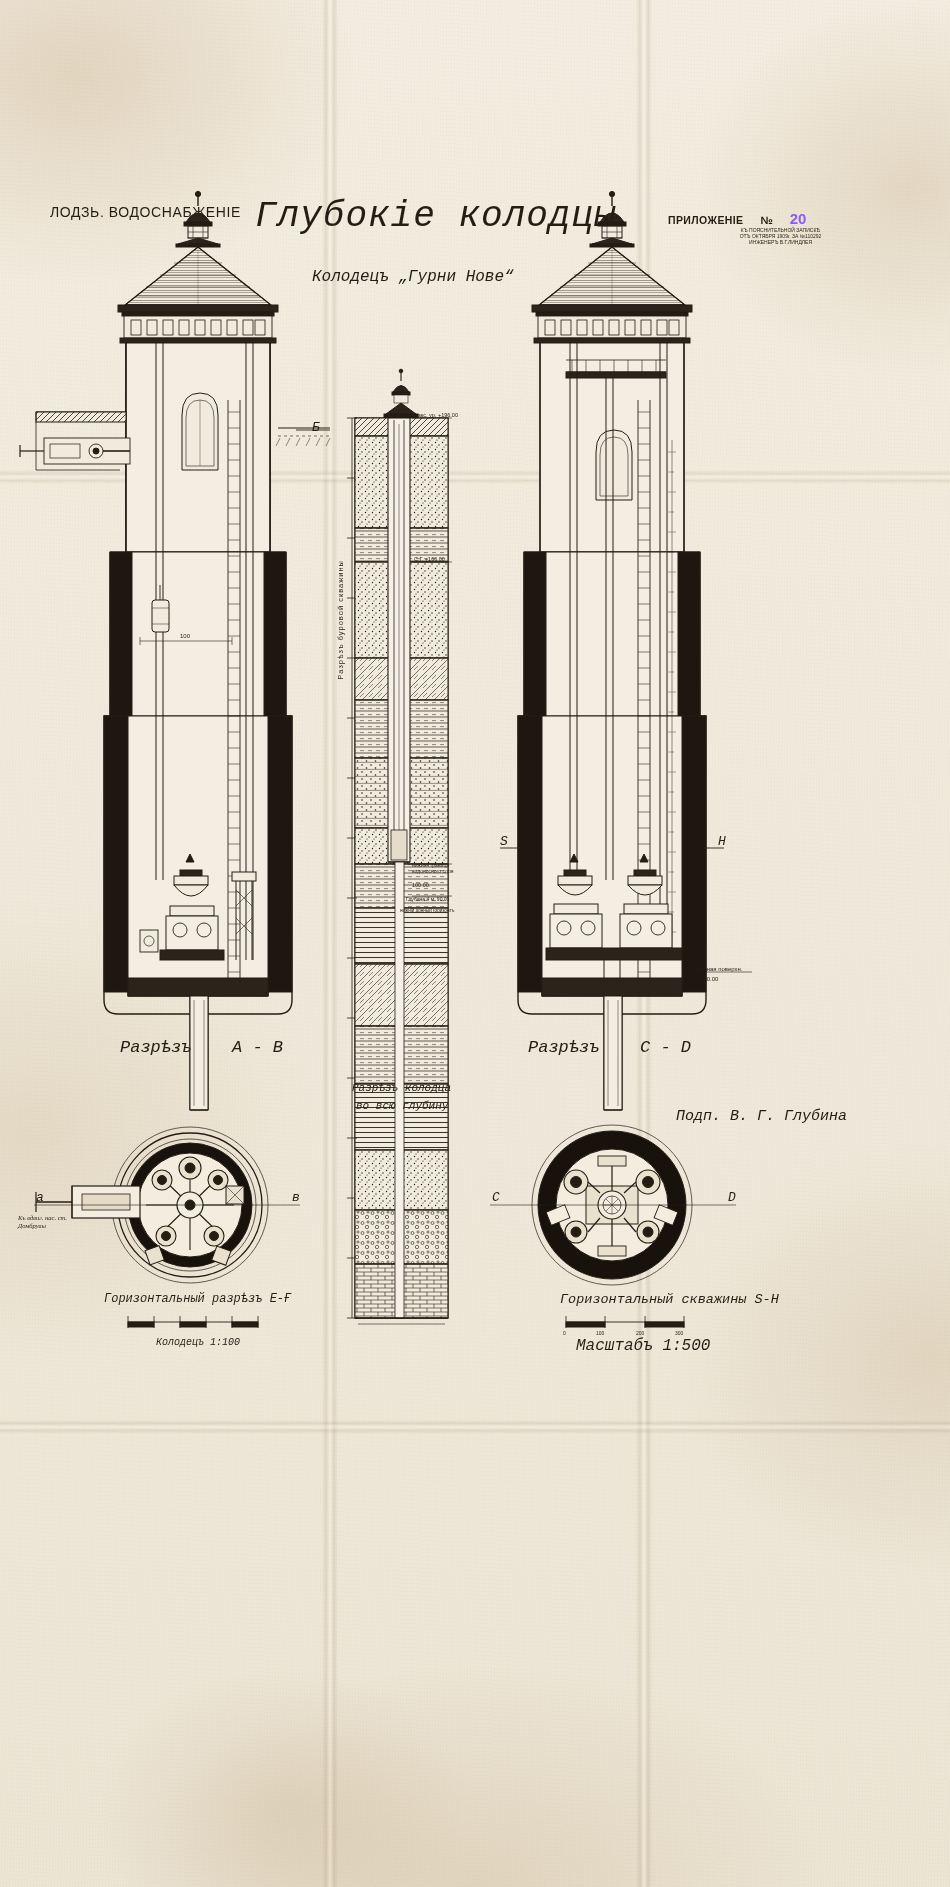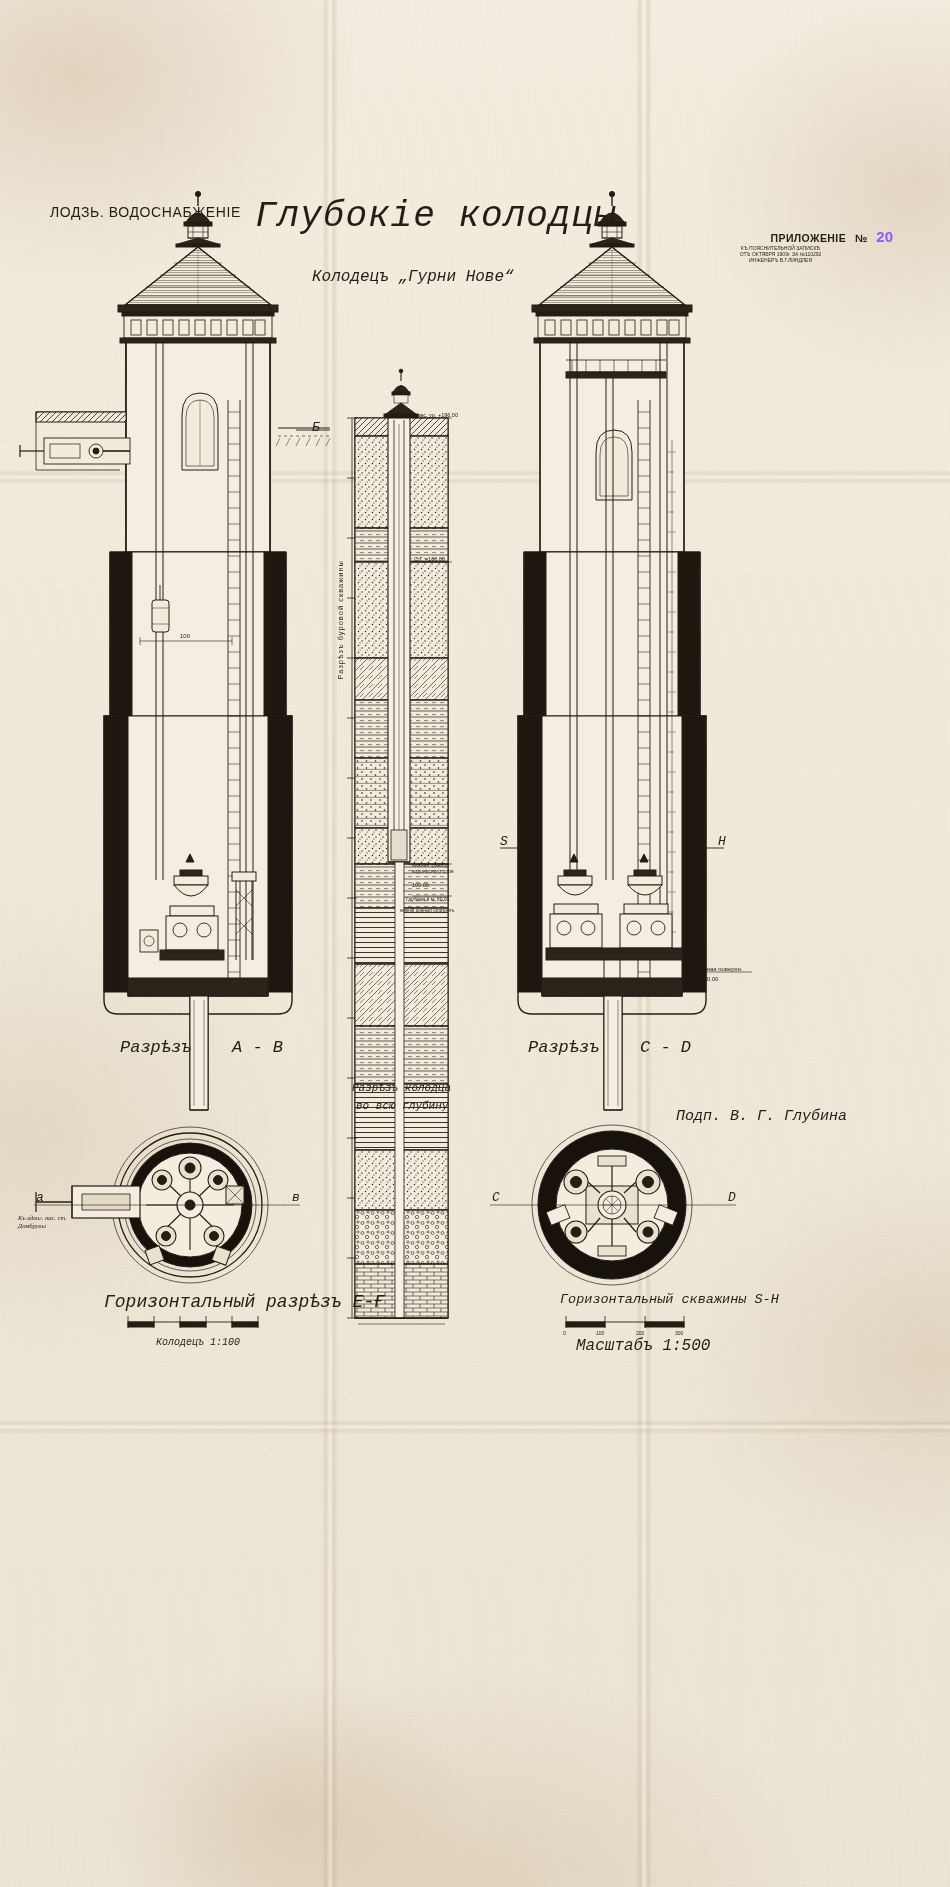--- a/index.html
+++ b/index.html
@@ -500,39 +500,39 @@
   </g>
 </svg>
 
 <div class="txt sans" style="left:50px;top:204px;font-size:14px;font-weight:normal;letter-spacing:.6px;">ЛОДЗЬ. ВОДОСНАБЖЕНІЕ</div>
 
 <div class="txt script" style="left:255px;top:196px;font-size:36px;letter-spacing:1px;">Глубокіе колодцы</div>
 
 <div class="txt script" style="left:312px;top:268px;font-size:16px;">Колодецъ „Гурни Нове“</div>
 
 <div style="position:absolute;left:668px;top:210px;width:225px;text-align:center;">
-  <div style="display:flex;align-items:baseline;justify-content:flex-end;gap:9px;margin-top:18px;">
+  <div style="display:flex;align-items:baseline;justify-content:flex-start;gap:17px;">
     <span class="sans" style="font-size:10.5px;font-weight:bold;letter-spacing:.4px;color:#241d14;">ПРИЛОЖЕНІЕ</span>
     <span class="sans" style="font-size:11px;font-weight:bold;color:#241d14;">№</span>
     <span class="sans" style="font-size:15px;font-weight:bold;color:#8b5cf6;">20</span>
   </div>
   <div class="sans tiny" style="color:#2e261c;">КЪ ПОЯСНИТЕЛЬНОЙ ЗАПИСКѢ</div>
   <div class="sans tiny" style="color:#2e261c;">ОТЪ ОКТЯБРЯ 1909г. ЗА №110292</div>
   <div class="sans tiny" style="color:#2e261c;">ИНЖЕНЕРЪ В.Г.ЛИНДЛЕЯ</div>
 </div>
 
 <div class="txt script" style="left:120px;top:1038px;font-size:17px;">Разрѣзъ</div>
 <div class="txt script" style="left:232px;top:1038px;font-size:17px;">А - В</div>
 
 <div class="txt script" style="left:528px;top:1038px;font-size:17px;">Разрѣзъ</div>
 <div class="txt script" style="left:640px;top:1038px;font-size:17px;">С - D</div>
 
 <div class="txt script" style="left:676px;top:1108px;font-size:15px;">Подп. В. Г. Глубина</div>
 
-<div class="txt script" style="left:104px;top:1292px;font-size:18px;">Горизонтальный разрѣзъ Е-Ғ</div>
+<div class="txt script" style="left:104px;top:1292px;font-size:12px;">Горизонтальный разрѣзъ Е-Ғ</div>
 <div class="txt script" style="left:560px;top:1292px;font-size:13.5px;">Горизонтальный скважины Ѕ-Н</div>
 
 <div class="txt script" style="left:156px;top:1337px;font-size:10px;">Колодецъ 1:100</div>
 <div class="txt script" style="left:576px;top:1337px;font-size:16px;">Масштабъ 1:500</div>
 
 <div class="txt sans tiny" style="left:563px;top:1330px;">0</div>
 <div class="txt sans tiny" style="left:596px;top:1330px;">100</div>
 <div class="txt sans tiny" style="left:636px;top:1330px;">200</div>
 <div class="txt sans tiny" style="left:675px;top:1330px;">300</div>
 

